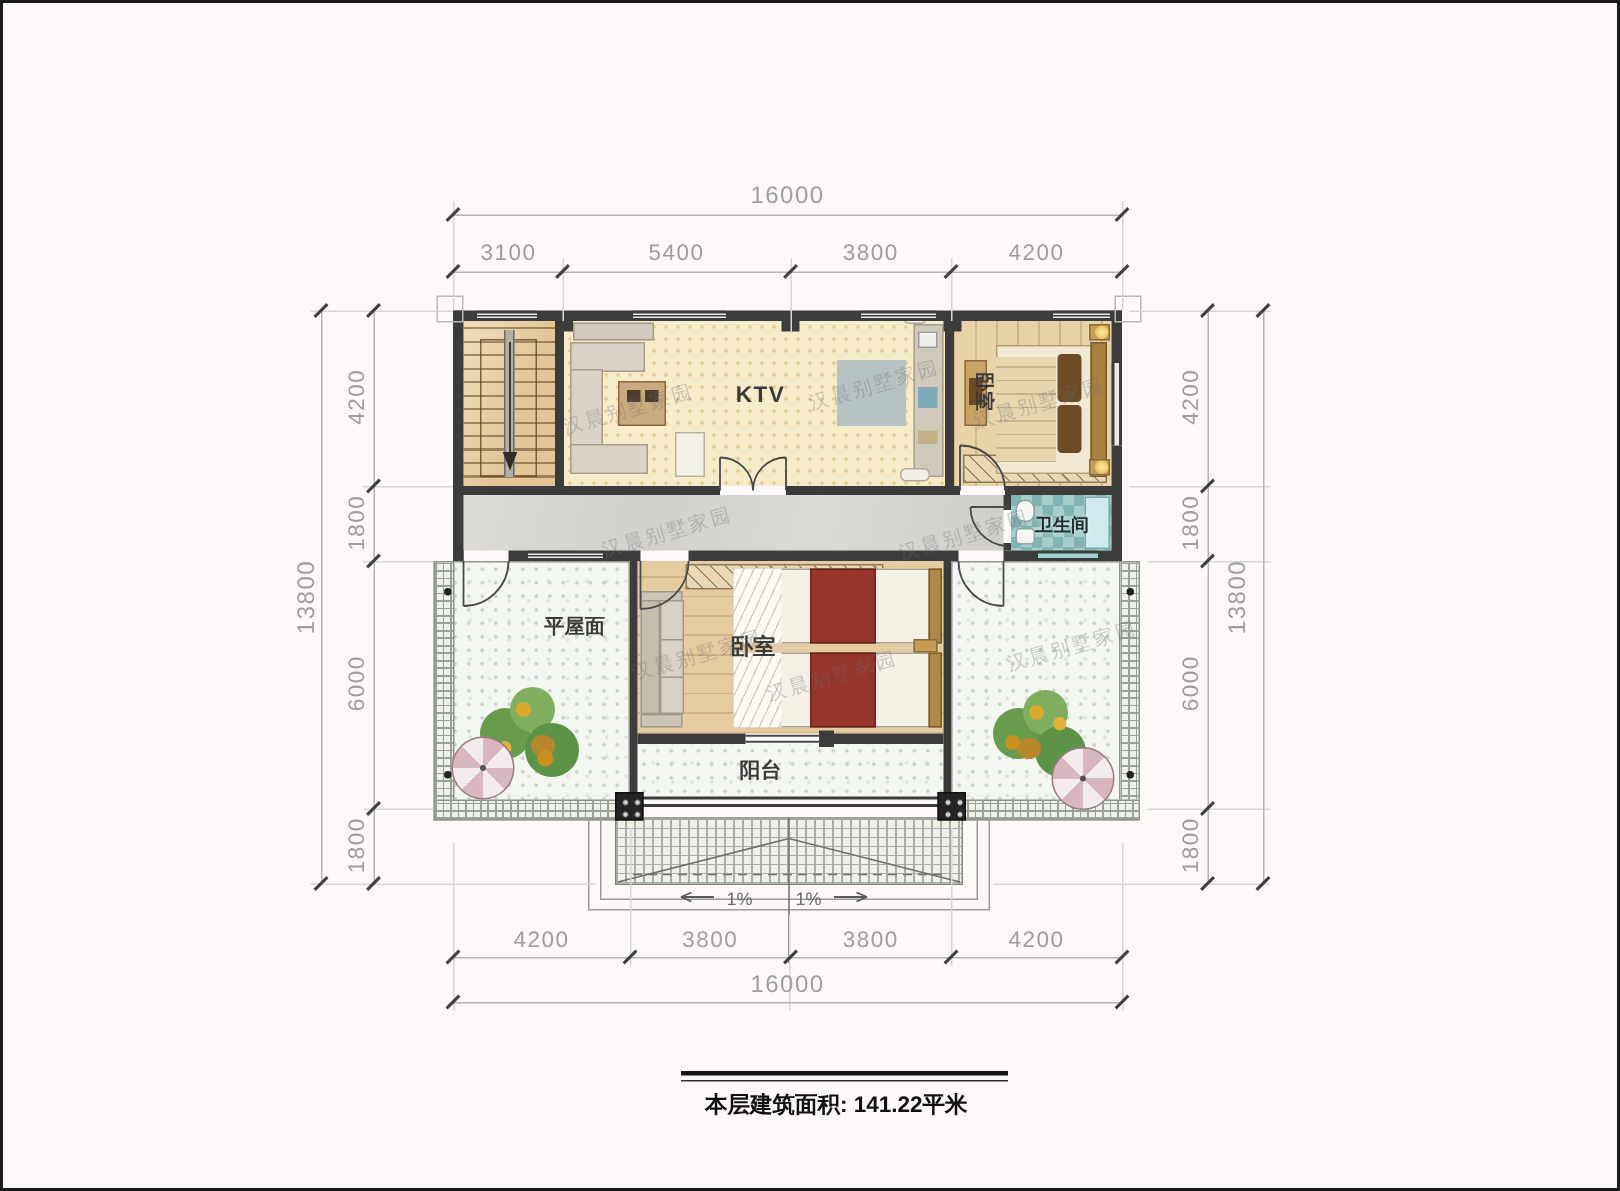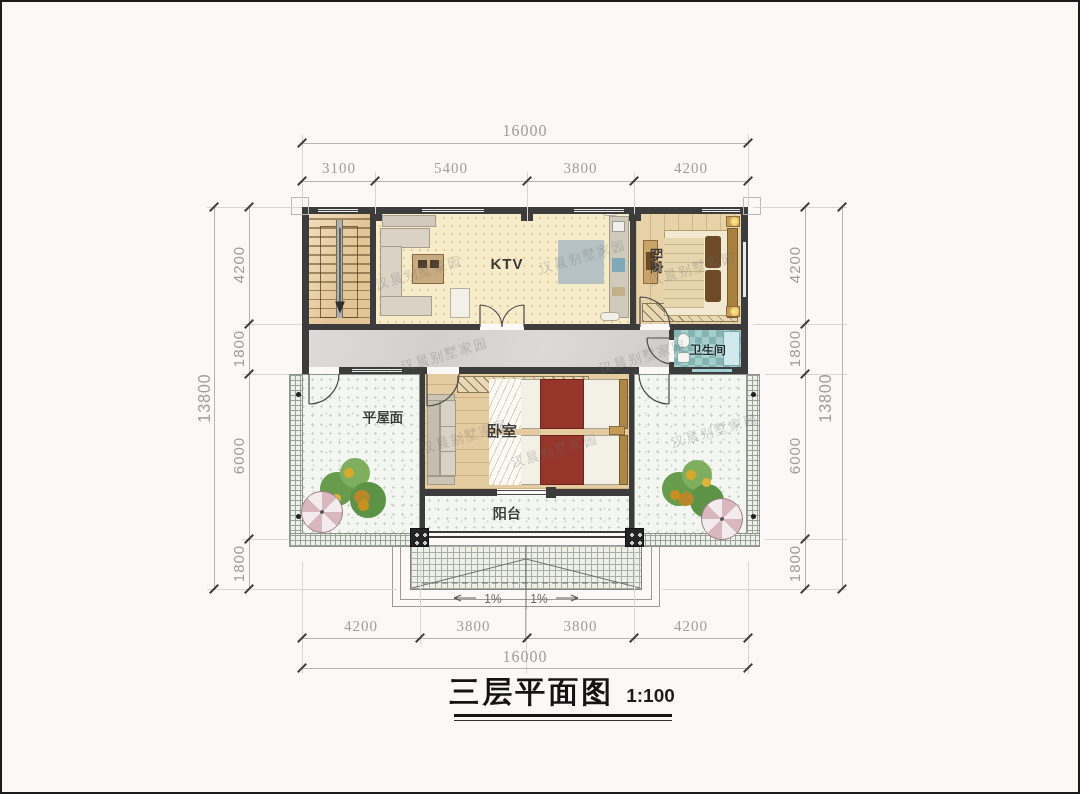--- a/index.html
+++ b/index.html
@@ -25,21 +25,21 @@
   .canopy{position:absolute;background:repeating-linear-gradient(0deg,#a8b0a6 0 1px,transparent 1px 6px),repeating-linear-gradient(90deg,#a8b0a6 0 1px,transparent 1px 6px),#eef0e9;border:1px solid #7e857c;box-sizing:border-box;}
   .frame{position:absolute;border:1px solid #9a9a9a;box-sizing:border-box;}
   .diaghatch{position:absolute;background:repeating-linear-gradient(45deg,rgba(115,90,55,.6) 0 1px,transparent 1px 7px),#e8d8b3;border:1px solid #8a7a5a;box-sizing:border-box;}
   
   .furn{position:absolute;box-sizing:border-box;}
   .rail{position:absolute;background:#fdf8f8;border-top:2px solid #3c3c3c;border-bottom:2px solid #3c3c3c;box-sizing:border-box;}
   
   .dimline{position:absolute;background:#b5b5b5;}
   .ext{position:absolute;background:#d6d6d6;}
   .tick{position:absolute;width:12px;height:2px;background:#3f3f3f;transform:rotate(-45deg);}
-  .dim{position:absolute;color:#9e9e9e;font-size:15px;letter-spacing:1px;text-align:center;white-space:nowrap;font-family:Liberation Serif, serif;}
+  .dim{position:absolute;color:#9e9e9e;font-size:15px;letter-spacing:1px;text-align:center;white-space:nowrap;}
   .dimv{position:absolute;color:#9e9e9e;font-size:15px;letter-spacing:1px;text-align:center;white-space:nowrap;transform:rotate(-90deg);width:60px;}
   .roomlabel{position:absolute;color:#3a3a3a;font-weight:bold;text-align:center;white-space:nowrap;}
   .wm{position:absolute;color:rgba(108,108,118,.33);font-size:13px;transform:rotate(-16deg);letter-spacing:2px;white-space:nowrap;}
   .slope{position:absolute;color:#6a6a6a;font-size:12px;text-align:center;}
   
   .titlerow{position:absolute;display:flex;align-items:baseline;justify-content:center;gap:12px;}
   .title-main{font-size:30px;font-weight:bold;color:#141414;letter-spacing:3px;}
   .title-scale{font-size:19px;color:#1c1c1c;font-weight:bold;}
   .area-text{position:absolute;font-size:15px;font-weight:bold;color:#101010;line-height:22px;white-space:nowrap;}
 </style>
@@ -323,20 +323,17 @@
   <div class="dimv" style="left:206px;top:338px;">1800</div>
   <div class="dimv" style="left:206px;top:445px;">6000</div>
   <div class="dimv" style="left:206px;top:553px;">1800</div>
 
   <div class="dimv" style="left:762px;top:254px;">4200</div>
   <div class="dimv" style="left:762px;top:338px;">1800</div>
   <div class="dimv" style="left:762px;top:445px;">6000</div>
   <div class="dimv" style="left:762px;top:553px;">1800</div>
   <div class="dimv" style="left:794px;top:387px;font-size:16px;">13800</div>
 
-  <div class="titlerow" style="left:440px;top:670px;width:240px;">
-    <span class="title-main">三层平面图</span>
-    <span class="title-scale">1:100</span>
-  </div>
   <div class="abs" style="left:452px;top:712px;width:218px;height:3px;background:#141414;"></div>
   <div class="abs" style="left:452px;top:718px;width:218px;height:1px;background:#333;"></div>
+  <div class="area-text" style="left:468px;top:724px;">本层建筑面积: 141.22平米</div>
 
 </div>
 
 </body></html>

